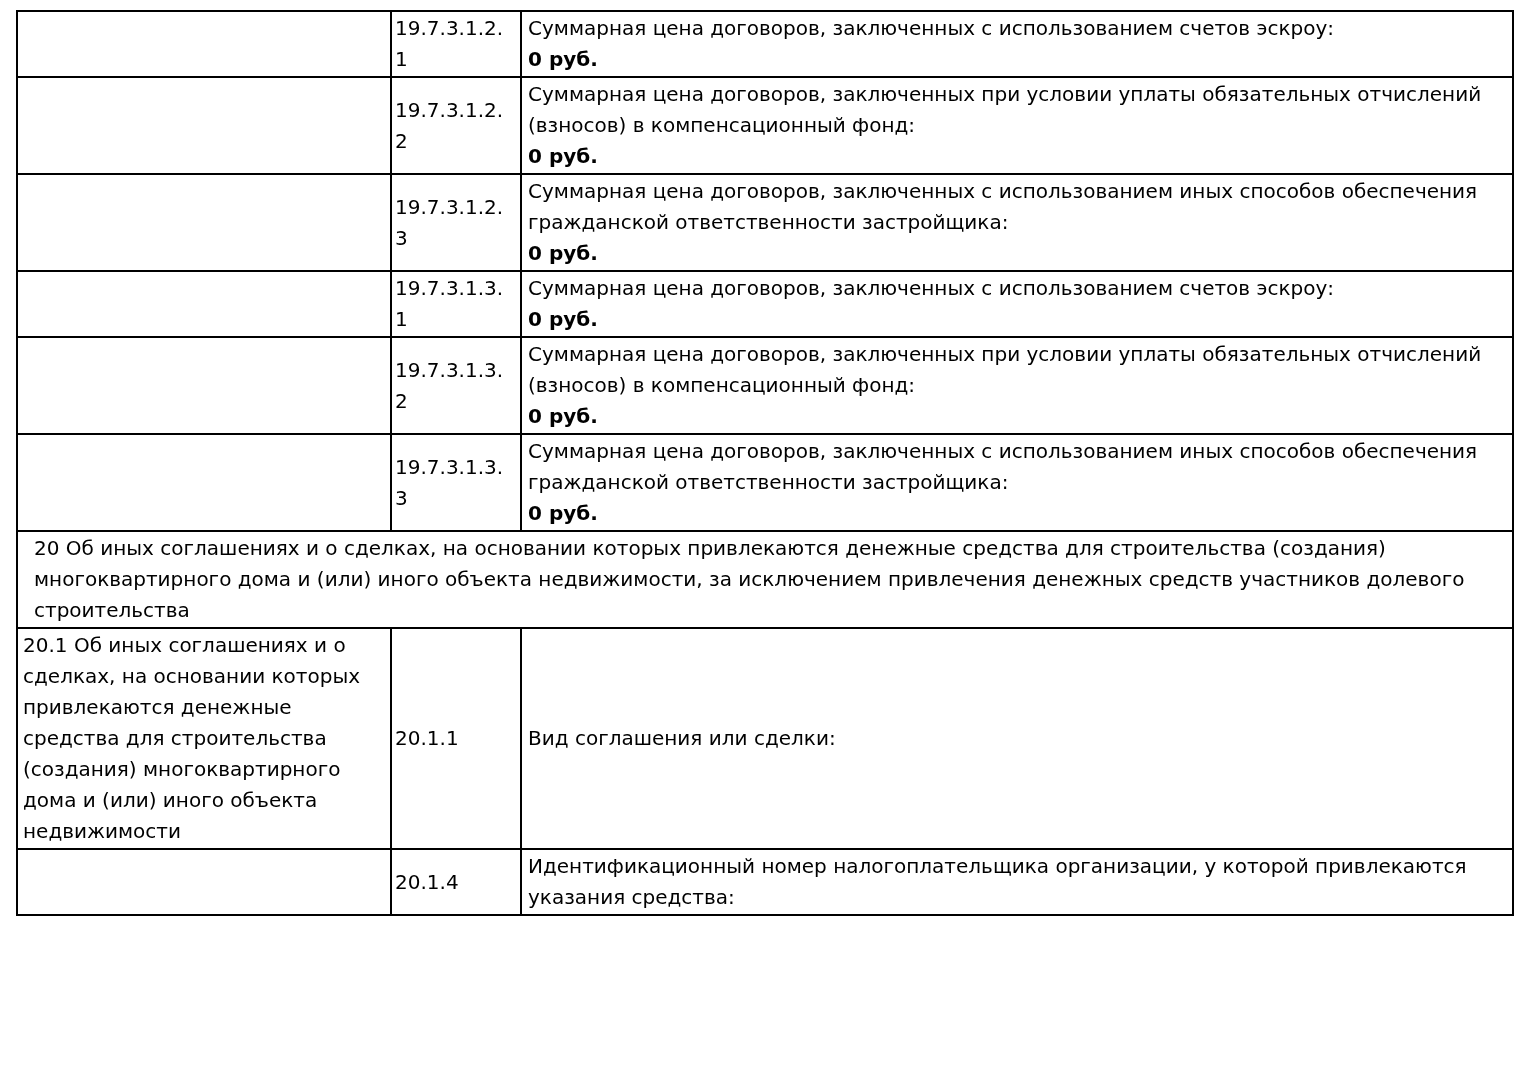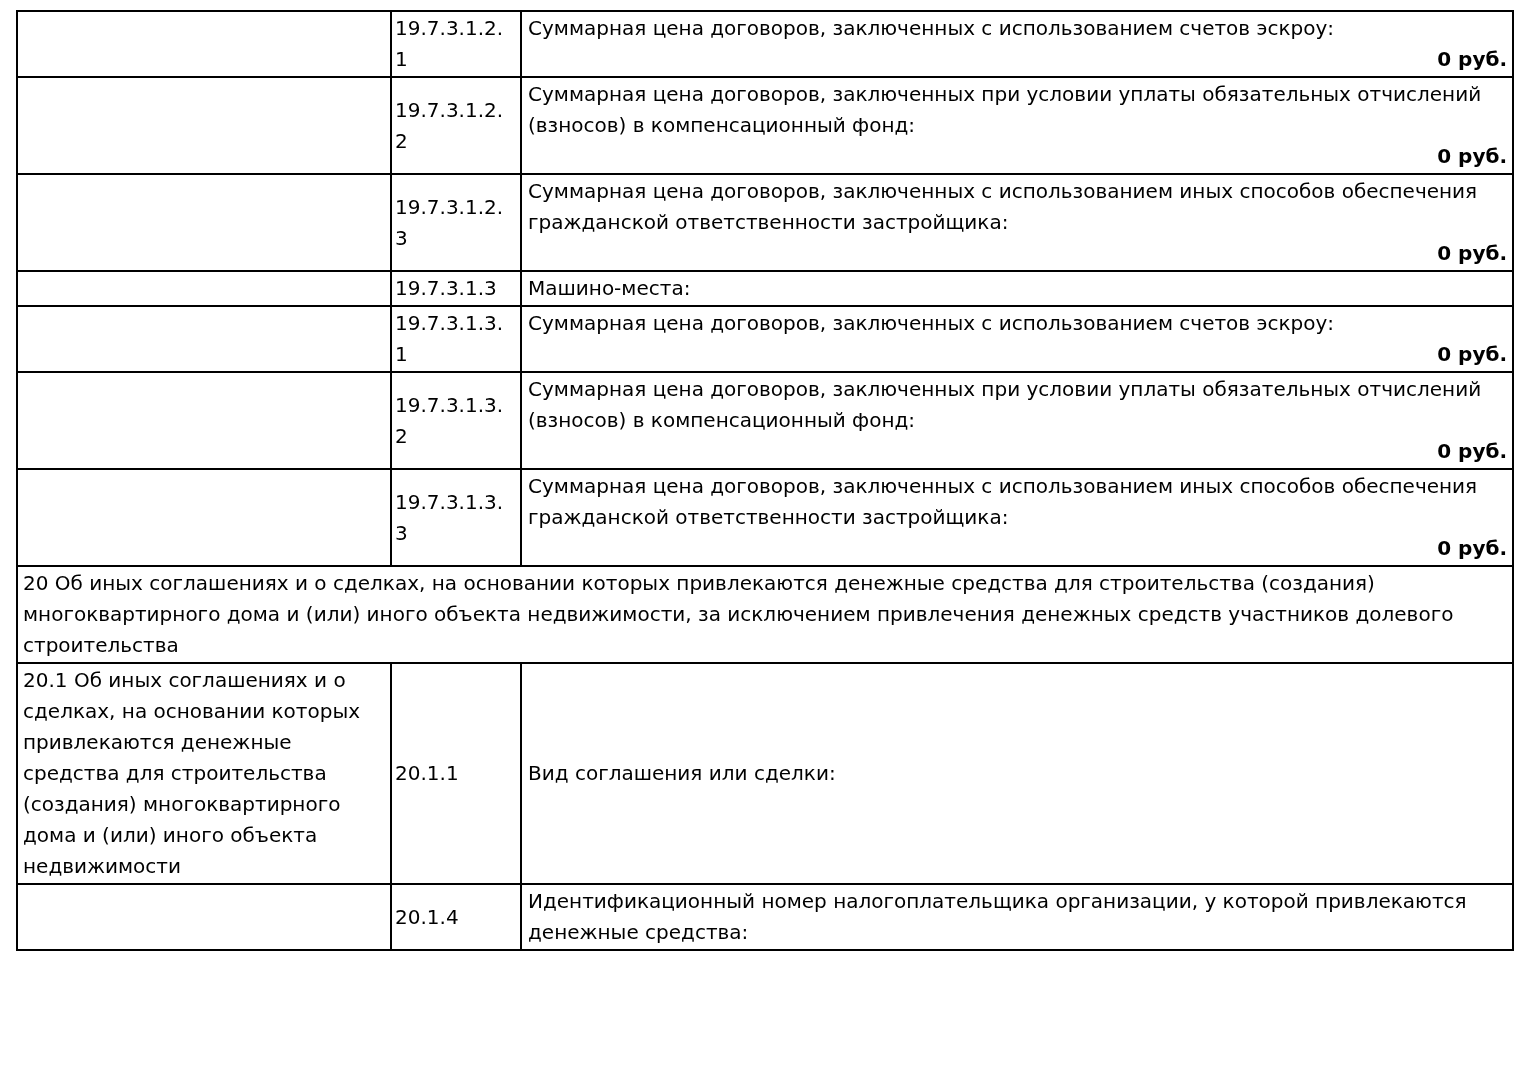--- a/index.html
+++ b/index.html
@@ -43,25 +43,24 @@
     padding-left: 3px;
     padding-right: 16px;
     text-align: left;
     border-radius: 31px;
   }
   td.cell-content {
     padding-left: 6px;
   }
   td.cell-section {
     vertical-align: top;
-    padding-left: 5px;
+    padding-left: 16px;
   }
   .row-value {
     font-weight: bold;
-    text-align: right;
   }
 </style>
 </head>
 <body>
 
 <div class="page">
   <table class="doc-table">
     <colgroup>
       <col class="c1">
         <col class="c2">
@@ -89,28 +88,20 @@
 
     <tr>
       <td class="cell-label"></td>
       <td class="cell-num">19.7.3.1.2.3</td>
       <td class="cell-content">
         <span>Суммарная цена договоров, заключенных с использованием иных способов обеспечения гражданской ответственности застройщика:</span>
         <div class="row-value">0 руб.</div>
       </td>
     </tr>
 
-    <tr>
-      <td class="cell-label"></td>
-      <td class="cell-num">19.7.3.1.3</td>
-      <td class="cell-content">
-        <span>Машино-места:</span>
-        <div class="row-value"></div>
-      </td>
-    </tr>
 
     <tr>
       <td class="cell-label"></td>
       <td class="cell-num">19.7.3.1.3.1</td>
       <td class="cell-content">
         <span>Суммарная цена договоров, заключенных с использованием счетов эскроу:</span>
         <div class="row-value">0 руб.</div>
       </td>
     </tr>
 
@@ -144,20 +135,20 @@
         <div class="row-value"></div>
       </td>
     </tr>
 
 
 
     <tr>
       <td class="cell-label"></td>
       <td class="cell-num">20.1.4</td>
       <td class="cell-content">
-        <span>Идентификационный номер налогоплательщика организации, у которой привлекаются денежные средства:</span>
+        <span>Идентификационный номер налогоплательщика организации, у которой привлекаются указания средства:</span>
         <div class="row-value"></div>
       </td>
     </tr>
 
   </tbody>
     </table>
 </div>
 
 </body></html>

